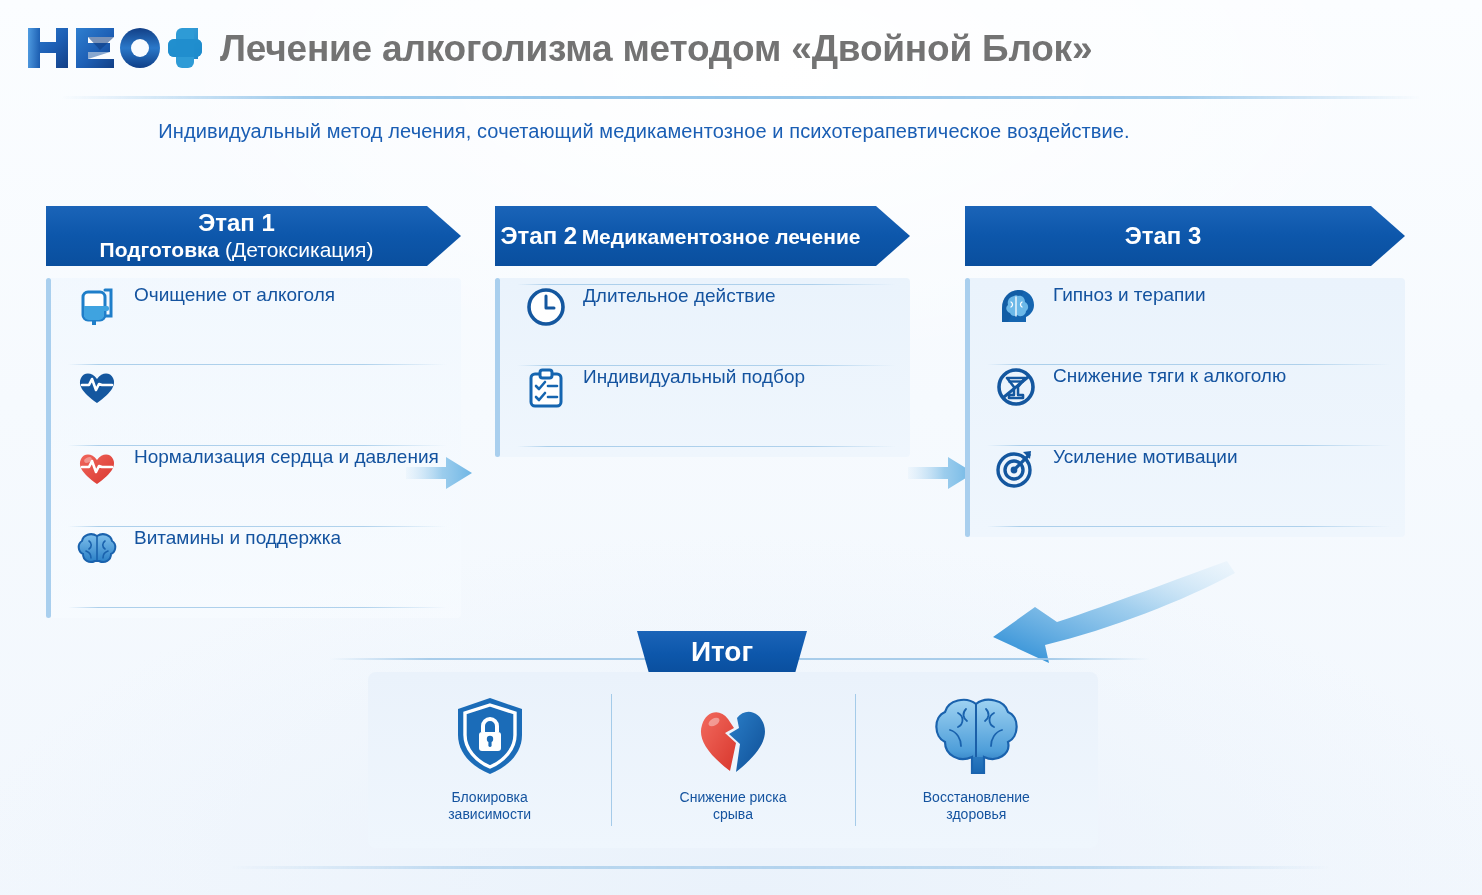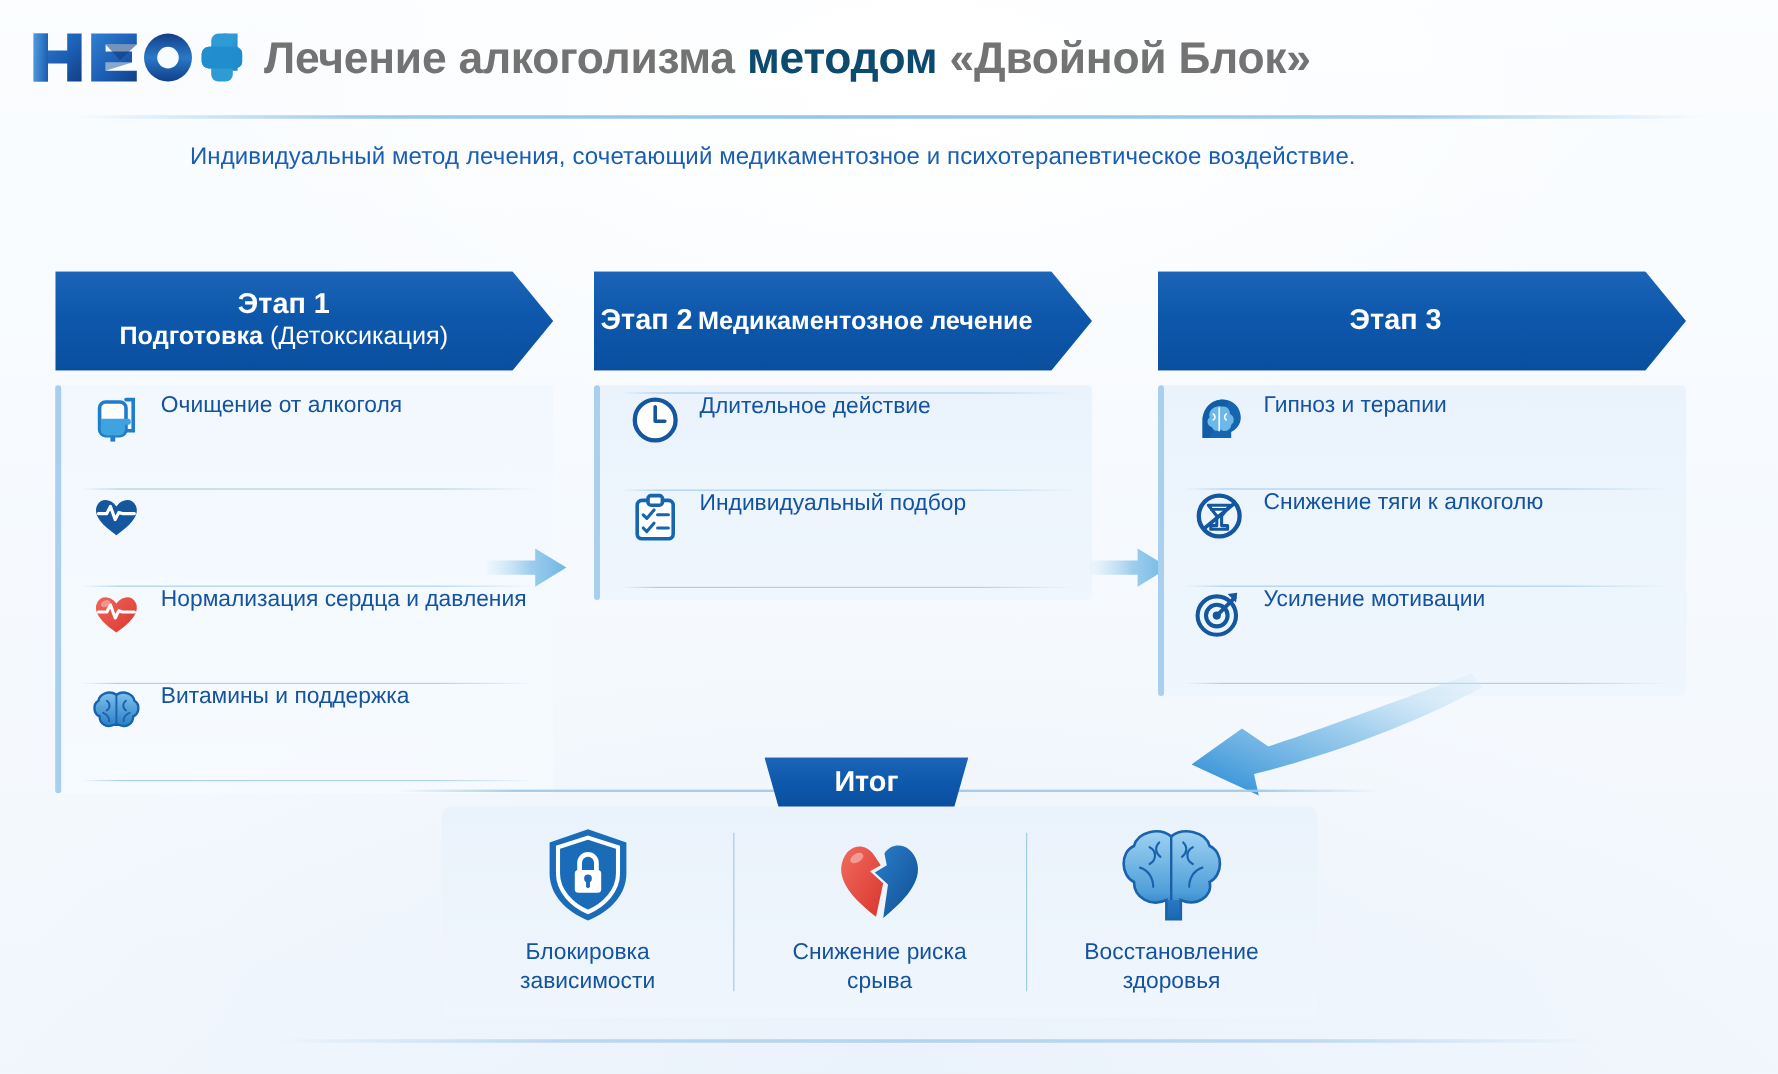--- a/index.html
+++ b/index.html
@@ -14,45 +14,44 @@
     position:relative;
   }
   .page{position:relative;width:1482px;height:895px;}
 
   
   .header{position:absolute;left:0;top:0;width:1482px;height:96px;display:flex;align-items:center;}
   .logo{margin-left:26px;display:flex;align-items:center;height:60px;}
   .logo svg{display:block;}
   .title{margin-left:18px;font-size:37px;font-weight:bold;letter-spacing:-0.2px;white-space:nowrap;line-height:1;}
   .t-dark{color:#737373;}
-  .t-mid{color:#0c4a6e;}
+  .t-mid{color:#737373;}
   .hr-glow{
     position:absolute;left:60px;top:96px;width:1362px;height:3px;
     background:linear-gradient(90deg,rgba(168,206,236,0) 0%,rgba(141,193,232,.85) 18%,rgba(141,193,232,.95) 50%,rgba(141,193,232,.8) 82%,rgba(168,206,236,0) 100%);
     border-radius:2px;filter:blur(.3px);
   }
   .subtitle{
     position:absolute;left:0;top:120px;width:1288px;text-align:center;
     font-size:20px;color:#1a5eb4;letter-spacing:.1px;
   }
 
   
   .stages{position:absolute;left:0;top:206px;width:1482px;height:420px;}
   .stage{position:absolute;top:0;}
   .stage-1{left:46px;width:415px;}
   .stage-2{left:495px;width:415px;}
   .stage-3{left:965px;width:440px;}
 
   .banner{
-    position:relative;height:83px;
+    position:relative;height:60px;
     background:linear-gradient(180deg,#1b64b8 0%,#0d57ab 48%,#0a4f9e 100%);
     box-shadow:0 2px 5px rgba(10,60,120,.18);
     display:flex;flex-direction:column;align-items:center;justify-content:center;
     color:#ffffff;
-    margin-top:20px;
   }
   .banner.chev{clip-path:polygon(0 0, calc(100% - 34px) 0, 100% 50%, calc(100% - 34px) 100%, 0 100%);padding-right:34px;}
   .banner.chev3{clip-path:polygon(0 0, calc(100% - 34px) 0, 100% 50%, calc(100% - 34px) 100%, 0 100%);padding-right:34px;}
   .banner .b-top{font-size:24px;font-weight:bold;line-height:1.12;}
   .banner .b-sub{font-size:21px;line-height:1.15;margin-top:1px;white-space:nowrap;}
   .banner .b-sub b{font-weight:bold;}
   .banner .b-sub .thin{font-weight:normal;}
   .banner-3-inner{width:100%;padding-left:52px;box-sizing:border-box;}
   .banner-3-inner .b-top{display:block;text-align:center;padding-right:62px;}
   .banner-3-inner .b-sub{display:block;text-align:left;}
@@ -81,32 +80,32 @@
   .curve{position:absolute;left:965px;top:545px;width:330px;height:130px;}
 
   
   .result-line{position:absolute;left:330px;top:658px;width:820px;height:2px;
     background:linear-gradient(90deg,rgba(168,205,234,0) 0%,rgba(160,200,232,.9) 12%,rgba(160,200,232,.9) 88%,rgba(168,205,234,0) 100%);}
   .itog{
     position:absolute;left:637px;top:631px;width:170px;height:42px;
     background:linear-gradient(180deg,#1b64b8 0%,#0d57ab 55%,#0a4f9e 100%);
     clip-path:polygon(0 0,100% 0,93% 100%,7% 100%);
     display:flex;align-items:center;justify-content:center;
-    color:#fff;font-size:24px;font-weight:bold;
+    color:#fff;font-size:28px;font-weight:bold;
     box-shadow:0 2px 4px rgba(10,60,120,.2);
   }
   .result-box{
     position:absolute;left:368px;top:672px;width:730px;height:176px;
     background:linear-gradient(180deg,#eaf2fb 0%,#eff6fd 100%);
     border-radius:8px;display:flex;align-items:center;
   }
   .res-item{flex:1;display:flex;flex-direction:column;align-items:center;justify-content:center;height:100%;position:relative;}
   .res-item .r-ico{height:80px;display:flex;align-items:flex-end;justify-content:center;}
   .res-item .r-ico svg{display:block;}
-  .res-item .r-lbl{margin-top:12px;font-size:19px;color:#14539f;text-align:center;line-height:1.25;}
+  .res-item .r-lbl{margin-top:12px;font-size:14px;color:#14539f;text-align:center;line-height:1.25;}
   .res-sep{position:absolute;left:0;top:22px;width:1px;height:132px;background:rgba(160,200,232,.95);}
 
   .bottom-glow{position:absolute;left:230px;top:866px;width:1100px;height:3px;
     background:linear-gradient(90deg,rgba(168,205,234,0) 0%,rgba(170,206,235,.75) 22%,rgba(170,206,235,.85) 50%,rgba(170,206,235,.7) 78%,rgba(168,205,234,0) 100%);
     filter:blur(.6px);}
 </style>
 </head>
 <body>
 
 <div class="page">

